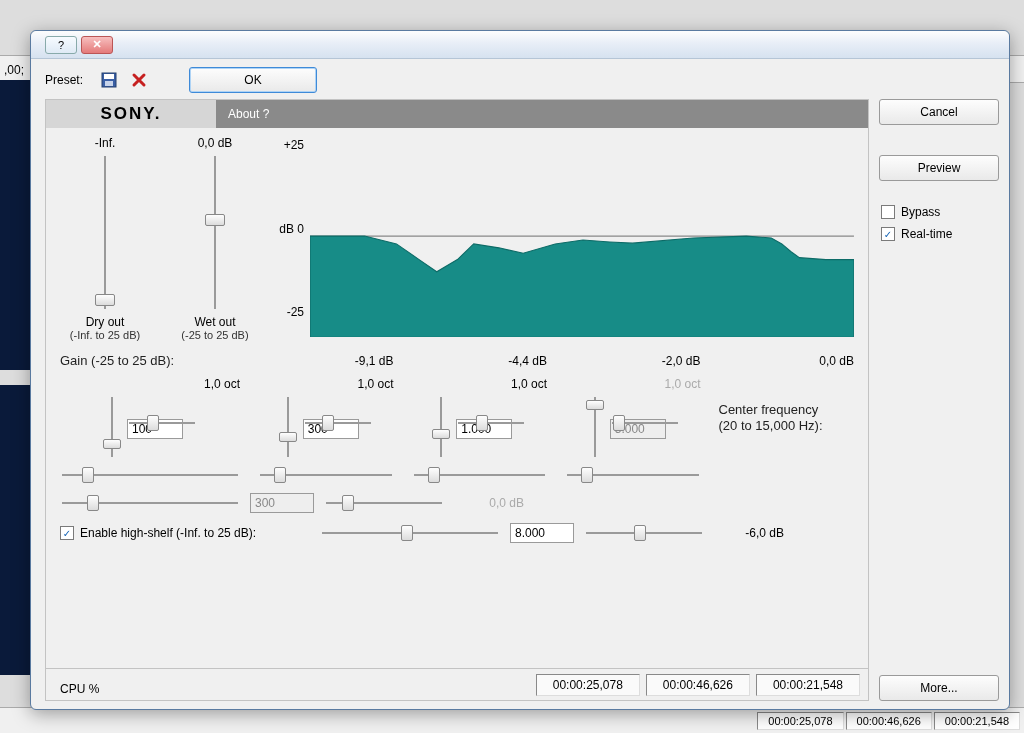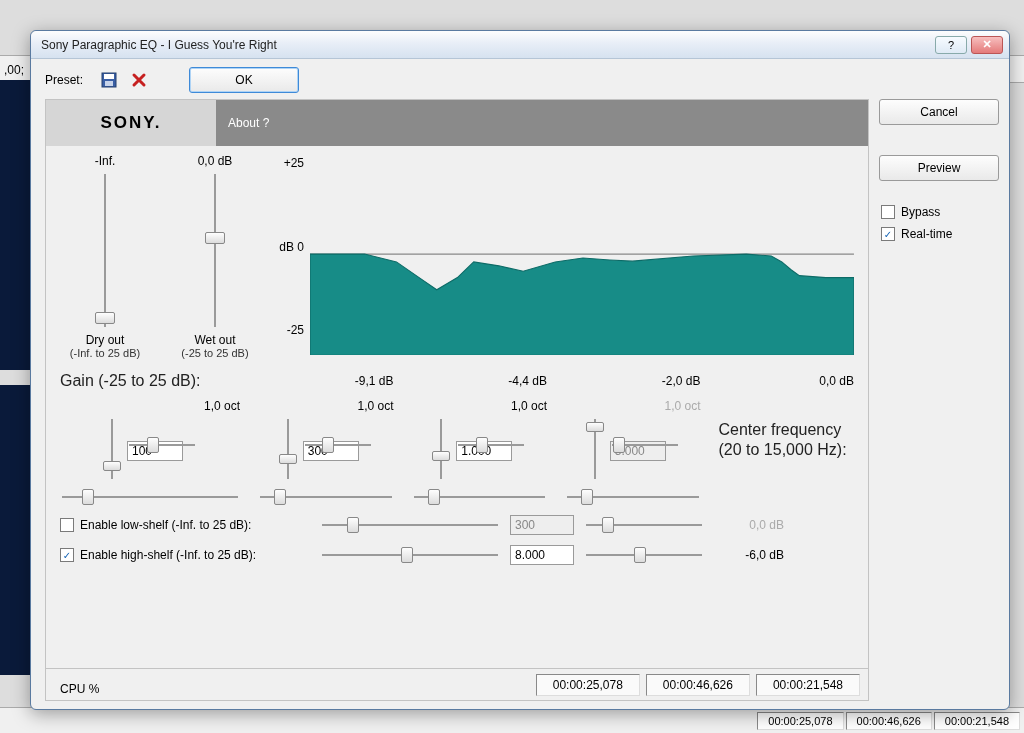--- a/index.html
+++ b/index.html
@@ -36,21 +36,21 @@
 .main { flex: 1; display: flex; padding: 0 10px 8px 14px; gap: 10px; }
 .left { flex: 1; border: 1px solid #c3c3c3; background: #f0f0f0; display: flex; flex-direction: column; }
 .right { width: 120px; display: flex; flex-direction: column; gap: 8px; padding-top: 0; }
 
 .btn { height: 26px; background: linear-gradient(#fdfdfd,#e9e9e9); border: 1px solid #9a9a9a; border-radius: 3px;
   display: flex; align-items: center; justify-content: center; cursor: default; }
 .btn.primary { border: 1px solid #3e8ad8; box-shadow: inset 0 0 0 1px #aed3f5; }
 .checkrow { display: flex; align-items: center; gap: 6px; padding-left: 2px; }
 .checkbox { width: 14px; height: 14px; background: #fff; border: 1px solid #7a7a7a; display: flex; align-items: center; justify-content: center; font-size: 10px; color: #1262b5; }
 
-.header-strip { height: 46px; background: #8a8a8a; color: #fff; display: flex; align-items: center; }
+.header-strip { height: 28px; background: #8a8a8a; color: #fff; display: flex; align-items: center; }
 .header-strip .sony { width: 170px; background: #d6d6d6; color: #000; font-weight: 900; font-family: Arial, sans-serif; letter-spacing: 2px; font-size: 17px; height: 100%; display: flex; align-items: center; justify-content: center; }
 .header-strip .name { flex: 1; padding-left: 12px; font-weight: bold; font-size: 13px; }
 .header-strip .about { padding: 0 12px; font-size: 12px; }
 
 .panel-body { flex: 1; padding: 8px 14px 8px 14px; display: flex; flex-direction: column; gap: 6px; }
 
 .upper { display: flex; gap: 12px; height: 205px; }
 .outs { width: 200px; display: flex; gap: 20px; }
 .out-col { flex: 1; display: flex; flex-direction: column; align-items: center; }
 .out-col .val { font-size: 12px; margin-bottom: 2px; }
@@ -61,21 +61,21 @@
 .out-col .range { font-size: 11px; color: #333; }
 
 .graph-wrap { flex: 1; display: flex; }
 .yaxis { width: 38px; display: flex; flex-direction: column; justify-content: space-between; align-items: flex-end; padding: 2px 6px 22px 0; font-size: 11px; }
 .graph { flex: 1; position: relative; }
 .graph svg { position: absolute; inset: 0; }
 .xaxis { position: absolute; left: 0; right: 0; bottom: 0; height: 18px; display: flex; justify-content: space-between; font-size: 10px; color: #333; align-items: flex-start; }
 .xaxis span { transform: translateX(-50%); }
 
 .param-grid { display: grid; grid-template-columns: 180px repeat(4, 1fr); column-gap: 18px; row-gap: 8px; align-items: center; }
-.param-label { font-size: 16px; color: #222; line-height: 1.25; }
+.param-label { font-size: 13px; color: #222; line-height: 1.25; }
 .band { display: flex; flex-direction: column; align-items: center; gap: 4px; position: relative; }
 .gain-val { font-size: 12px; }
 .band-row { display: flex; align-items: center; gap: 6px; }
 .mini-vslider { width: 18px; height: 64px; position: relative; }
 .mini-vslider .track { position: absolute; left: 8px; top: 2px; bottom: 2px; width: 2px; background: #9a9a9a; }
 .mini-vslider .thumb { position: absolute; left: 0; width: 18px; height: 10px; background: linear-gradient(#fefefe,#dcdcdc); border: 1px solid #888; border-radius: 2px; }
 .hslider { height: 16px; position: relative; flex: 1; min-width: 60px; }
 .hslider .track { position: absolute; top: 7px; left: 2px; right: 2px; height: 2px; background: #9a9a9a; }
 .hslider .thumb { position: absolute; top: 0; width: 12px; height: 16px; background: linear-gradient(#fefefe,#dcdcdc); border: 1px solid #888; border-radius: 2px; }
 .textin { width: 56px; height: 20px; border: 1px solid #9a9a9a; background: #fff; padding: 1px 4px; font-size: 12px; }
@@ -104,41 +104,40 @@
   <div class="status-strip">
     <div class="status-cell">00:00:25,078</div>
     <div class="status-cell">00:00:46,626</div>
     <div class="status-cell">00:00:21,548</div>
   </div>
 </div>
 
 <div class="dialog">
 
   <div class="titlebar">
-    <div class="title">Sony Paragraphic EQ - I Guess You're Right</div>
     <div class="winbtn">?</div>
     <div class="winbtn close">✕</div>
   </div>
 
   <div class="toprow">
     <label>Preset:</label>
     <div class="icon-btn">
       <svg width="16" height="16" viewBox="0 0 16 16">
           <rect x="1" y="1" width="14" height="14" fill="#3a5fa5" stroke="#25406f"></rect>
           <rect x="3" y="2" width="10" height="5" fill="#fff"></rect>
           <rect x="4" y="9" width="8" height="5" fill="#c8d4ea"></rect>
         </svg>
     </div>
     <div class="icon-btn">
       <svg width="16" height="16" viewBox="0 0 16 16">
           <path d="M3 3 L13 13 M13 3 L3 13" stroke="#c62020" stroke-width="3" stroke-linecap="round"></path>
         </svg>
     </div>
     <div style="width:20px"></div>
-    <div class="btn primary" style="width:110px">OK</div>
+    <div class="btn primary" style="width:128px">OK</div>
   </div>
 
   <div class="main">
     <div class="left">
 
       <div class="header-strip">
         <div class="sony">SONY.</div>
         <div class="about">About  ?</div>
       </div>
 
@@ -269,24 +268,20 @@
               <div class="track"></div>
               <div class="thumb" style="left:12%"></div>
             </div>
           <div class="hslider">
               <div class="track"></div>
               <div class="thumb" style="left:12%"></div>
             </div>
         </div>
 
         <div class="shelf-row">
-          <div class="lab">
-            <div class="checkbox"></div>
-            <span>Enable low-shelf (-Inf. to 25 dB):</span>
-          </div>
           <div class="hslider">
               <div class="track"></div>
               <div class="thumb" style="left:15%"></div>
             </div>
           <input class="textin disabled" readonly="" value="300" style="">
           <div class="hslider sld2">
               <div class="track"></div>
               <div class="thumb" style="left:15%"></div>
             </div>
           <div class="dbval disabled-text">0,0 dB</div>
@@ -326,16 +321,17 @@
       <div style="height:8px"></div>
       <div class="checkrow">
         <div class="checkbox"></div>
         <span>Bypass</span>
       </div>
       <div class="checkrow">
         <div class="checkbox">✓</div>
         <span>Real-time</span>
       </div>
       <div style="flex:1"></div>
+      <div class="btn">More...</div>
     </div>
   </div>
 
 </div>
 
 </body></html>

